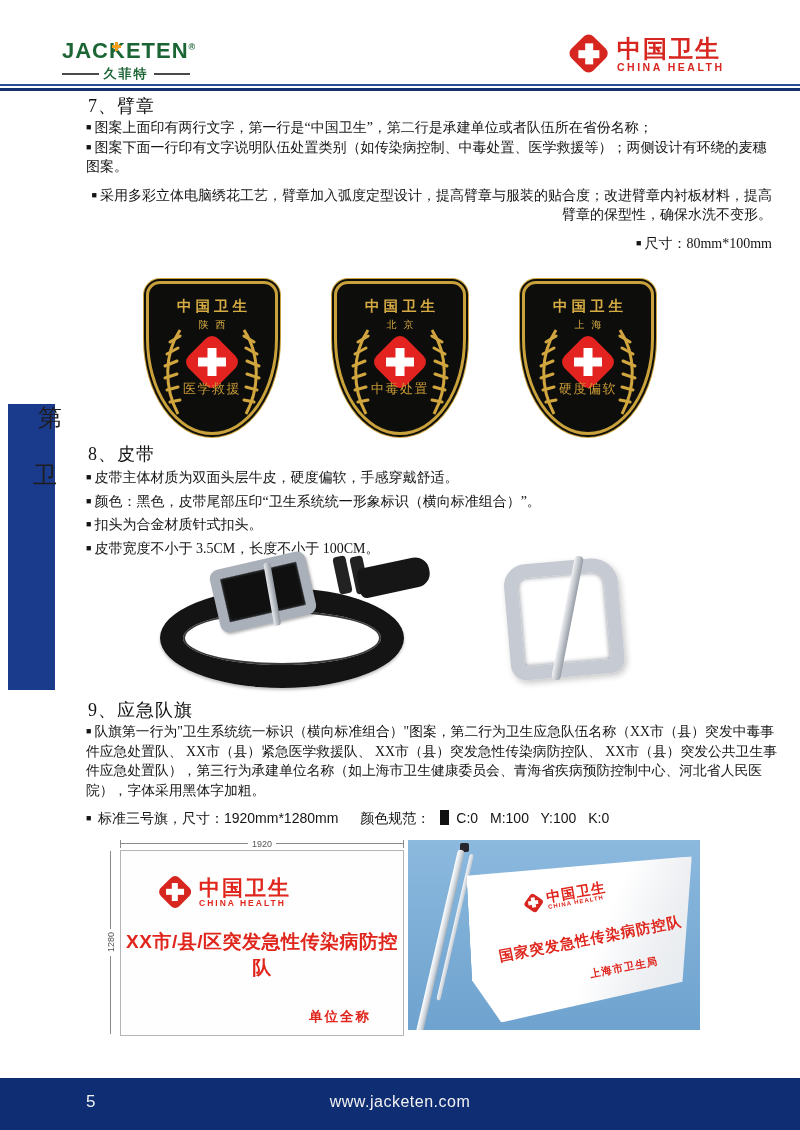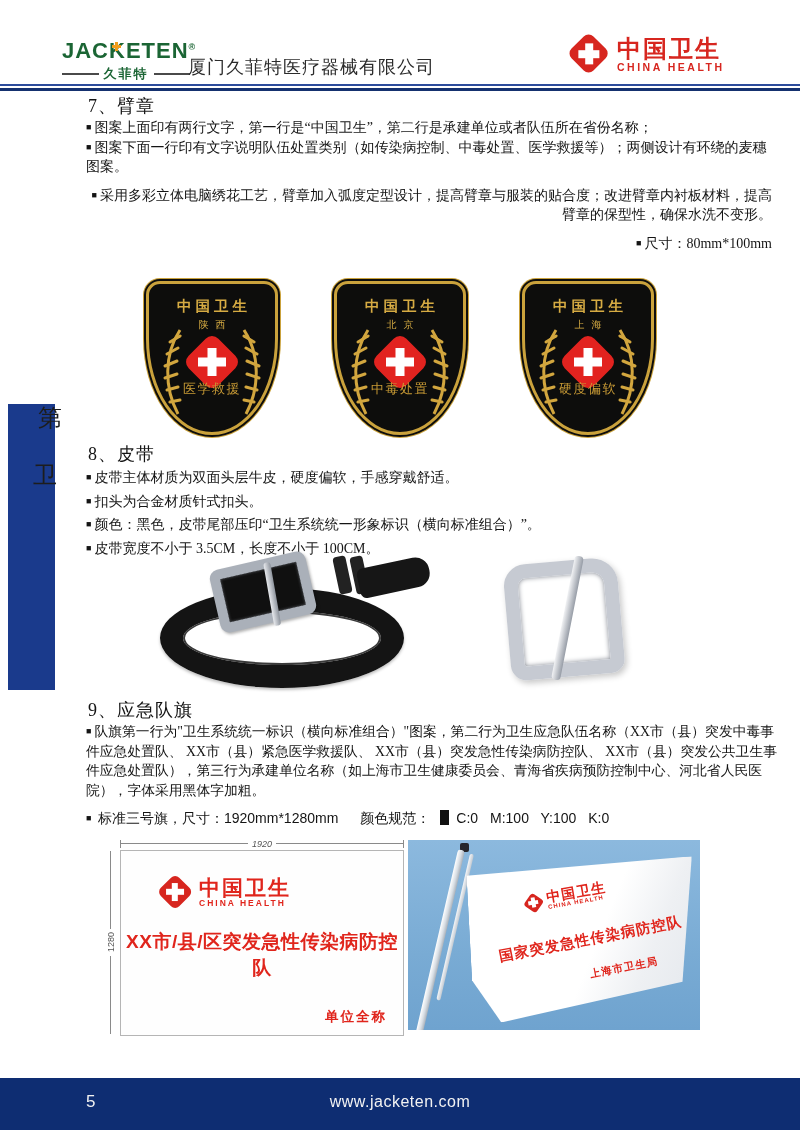--- a/index.html
+++ b/index.html
@@ -82,34 +82,34 @@
   
   .spec-line { position:absolute; left:86px; top:810px; width:690px; font-size:14px; color:#141414; }
   .spec-line::before { content:"■"; font-size:9px; vertical-align:2px; margin-right:3px; }
   .spec-size, .spec-colors { font-family:"Liberation Sans",sans-serif;text-align:center; }
   .color-swatch { display:inline-block; width:9px; height:15px; background:#111; margin:0 7px 0 10px; vertical-align:-2px; }
   .spec-colors { word-spacing:8px; }
   .spec-gap { display:inline-block; width:22px; }
 
   
   .flag-diagram { position:absolute; left:104px; top:838px; width:302px; height:198px; font-family:"Liberation Sans",sans-serif; }
-  .dim-top { position:absolute; left:16px; right:2px; top:0; height:11px; display:flex; align-items:center; color:#555; font-size:9px;font-style:italic; }
+  .dim-top { position:absolute; left:16px; right:2px; top:0; height:11px; display:flex; align-items:center; color:#555; font-size:9px; }
   .dim-line { flex:1; height:1px; background:#8a8a8a; }
   .dim-top span { padding:0 4px; }
   .dim-tick-l, .dim-tick-r { width:1px; height:8px; background:#8a8a8a; }
   .dim-left { position:absolute; left:1px; top:13px; bottom:2px; width:11px; display:flex; flex-direction:column; align-items:center; color:#555; font-size:9px; }
   .dim-vline { width:1px; flex:1; background:#8a8a8a; }
   .dim-left span { writing-mode:vertical-rl; transform:rotate(180deg); padding:3px 0; }
   .diagram-box { position:absolute; left:16px; top:12px; right:2px; bottom:0; background:#fefefe; border:1px solid #b5b5b5; }
   .diag-logo { display:flex; align-items:center; gap:8px; margin:25px 0 0 38px; }
   .icon-30 { width:32px; height:32px; }
   .diag-cn { color:#e0251c; font-weight:700; font-size:21px; letter-spacing:2px; line-height:21px; }
   .diag-en { color:#e0251c; font-weight:700; font-size:8.5px; letter-spacing:2px; }
   .diag-team { margin-top:21px; text-align:center; color:#e0251c; font-weight:800; font-size:19px; letter-spacing:0.5px; }
-  .diag-unit { margin-top:27px; margin-left:188px; color:#e0251c; font-weight:800; font-size:13.5px; letter-spacing:2px;text-align:center; }
+  .diag-unit { margin-top:27px; margin-left:188px; color:#e0251c; font-weight:800; font-size:13.5px; letter-spacing:2px; }
 
   
   .flag-photo { position:absolute; left:408px; top:840px; width:292px; height:190px; overflow:hidden;
     background:linear-gradient(180deg,#8cb9de 0%,#79abd4 60%,#6fa3cf 100%); font-family:"Liberation Sans",sans-serif; }
   .pole-finial { position:absolute; left:52px; top:3px; width:9px; height:9px; background:#26262c; border-radius:2px; }
   .flag-pole { position:absolute; left:50px; top:10px; width:7px; height:260px; border-radius:3px;
     background:linear-gradient(90deg,#ffffff,#d8dee4 55%,#a9b1ba); transform:rotate(13deg); transform-origin:top center; }
   .flag-pole2 { position:absolute; left:62px; top:14px; width:4px; height:150px; border-radius:2px;
     background:linear-gradient(90deg,#f4f6f8,#c2c9d1); transform:rotate(13deg); transform-origin:top center; }
   .flag-cloth { position:absolute; left:62px; top:22px; width:226px; height:156px;
@@ -137,21 +137,20 @@
     <div class="logo-word">
       <span>JACKETEN</span><span class="logo-reg">®</span>
       <span class="logo-plus"></span>
     </div>
     <div class="logo-subrow">
       <span class="logo-dash"></span>
       <span class="logo-sub">久菲特</span>
       <span class="logo-dash"></span>
     </div>
   </div>
-  <div class="hdr-company">厦门久菲特医疗器械有限公司</div>
 
   <div class="hdr-brand">
     <span class="ch-icon icon-34">
       <i class="diamond"></i>
         <i class="bar-v"></i>
         <i class="bar-h"></i>
     </span>
     <span>
       <div class="brand-cn">中国卫生</div>
       <div class="brand-en">CHINA HEALTH</div>
@@ -263,22 +262,22 @@
     </div>
   </div>
 
   <div class="side-rect"></div>
   <div class="side-char side-char-top">第</div>
   <div class="side-char side-char-bottom">卫</div>
 
   <div class="sec-title" style="top:442px;">8、皮带</div>
   <div class="txt-block" style="top:468px;">
     <p class="bullet" style="margin-bottom:4px;">皮带主体材质为双面头层牛皮，硬度偏软，手感穿戴舒适。</p>
+    <p class="bullet" style="margin-bottom:4px;">颜色：黑色，皮带尾部压印“卫生系统统一形象标识（横向标准组合）”。</p>
     <p class="bullet" style="margin-bottom:4px;">扣头为合金材质针式扣头。</p>
-    <p class="bullet" style="margin-bottom:4px;">颜色：黑色，皮带尾部压印“卫生系统统一形象标识（横向标准组合）”。</p>
     <p class="bullet">皮带宽度不小于 3.5CM，长度不小于 100CM。</p>
   </div>
 
   <div class="belt-photo">
     <div class="belt-coil"></div>
     <div class="belt-keeper k1"></div>
     <div class="belt-keeper k2"></div>
     <div class="belt-tail"></div>
     <div class="belt-buckle">
         <div class="belt-pin"></div>

